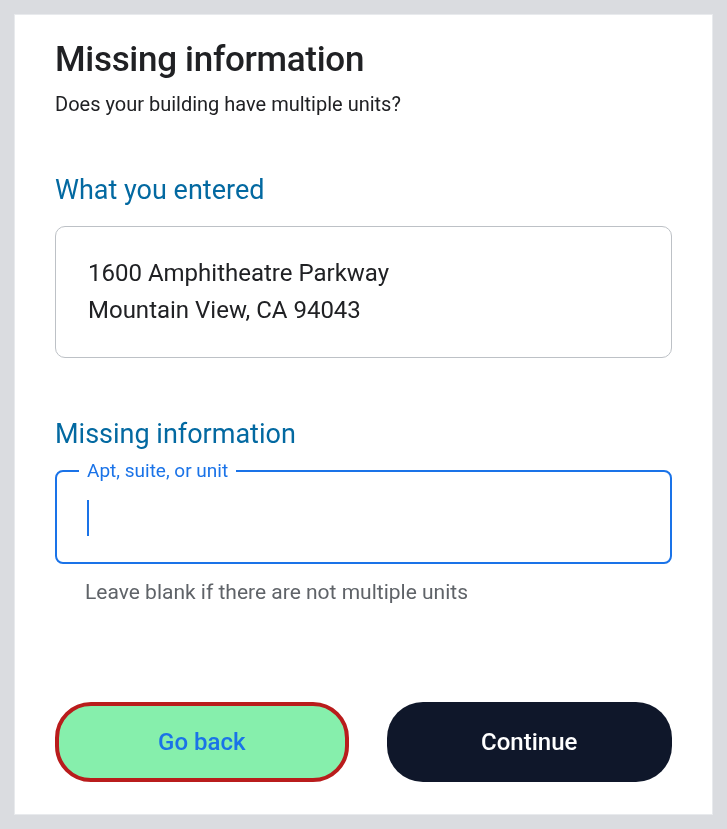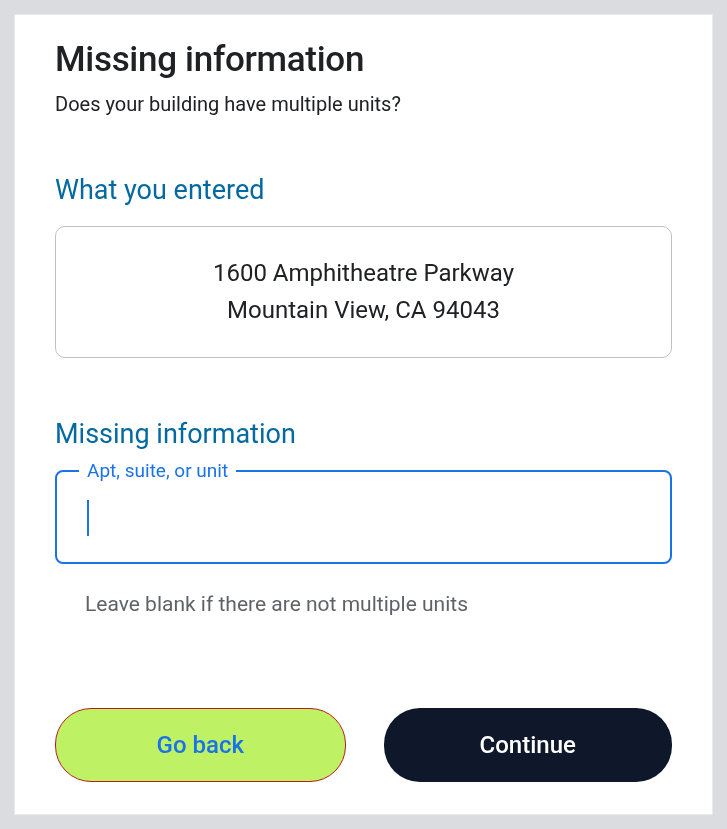--- a/index.html
+++ b/index.html
@@ -45,32 +45,31 @@
       font-weight: 400;
       color: #0369a1;
       margin-bottom: 20px;
     }
     
     .entered-box {
       border: 1px solid #bdc1c6;
       border-radius: 10px;
       padding: 28px 32px;
       margin-bottom: 60px;
-      text-align: center;
     }
     
     .address-line {
       font-size: 24px;
       color: #202124;
       line-height: 1.55;
     }
     
     .input-wrapper {
       position: relative;
-      margin-bottom: 28px;
+      margin-bottom: 16px;
     }
     
     .input-field {
       width: 100%;
       border: 2.5px solid #1a73e8;
       border-radius: 8px;
       padding: 32px 30px 30px 30px;
       font-size: 24px;
       outline: none;
       font-family: inherit;
@@ -119,22 +118,22 @@
       border-radius: 36px;
       font-size: 24px;
       font-weight: 500;
       cursor: pointer;
       font-family: inherit;
       text-align: center;
       border: none;
     }
     
     .btn-secondary {
-      background: #bef264;
-      border: 1px solid #b91c1c;
+      background: #86efac;
+      border: 4px solid #b91c1c;
       color: #1a73e8;
     }
     
     .btn-primary {
       background: #0f172a;
       color: #ffffff;
     }
   </style>
 </head>
 <body>

